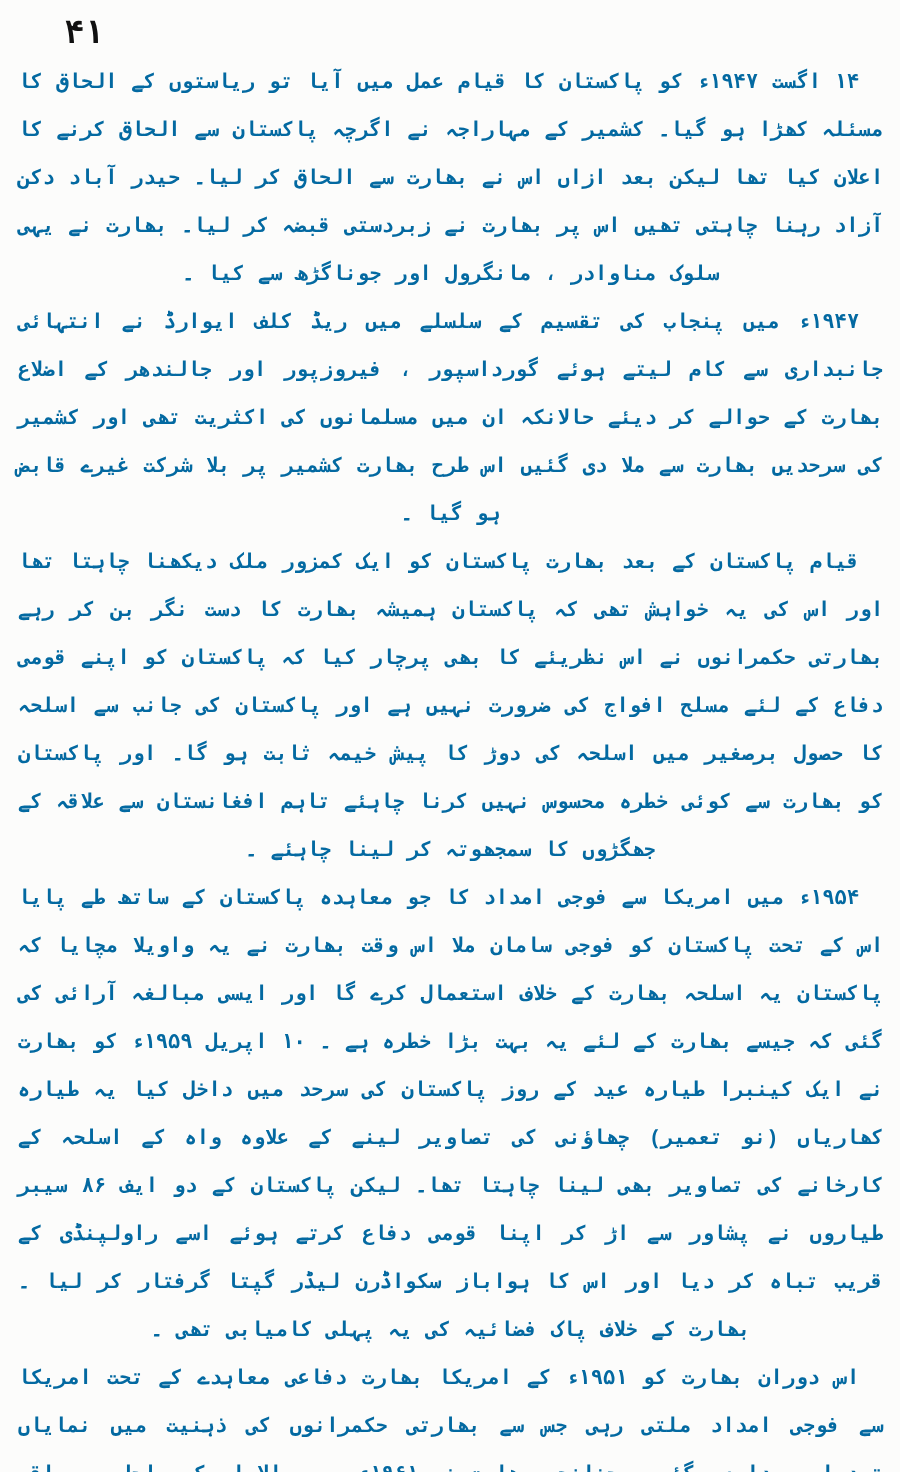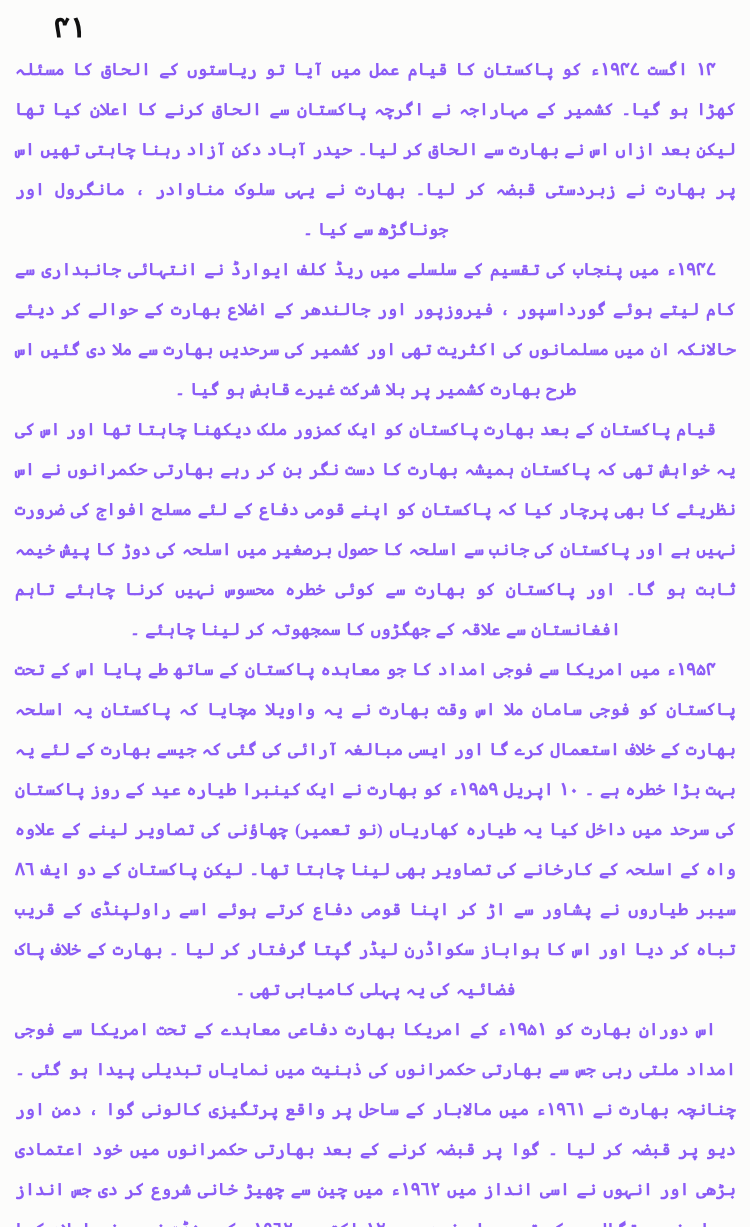--- a/index.html
+++ b/index.html
@@ -6,21 +6,21 @@
     margin: 0;
     padding: 0;
     background: #fcfcfb;
   }
   .page {
     position: relative;
     width: 750px;
     height: 1227px;
     background: #fcfcfb;
     overflow: hidden;
-    font-family: Liberation Serif, serif;
+    font-family: Liberation Mono, monospace;
     color: #141414;
   }
   .page-number {
     position: absolute;
     top: 12px;
     left: 54px;
     direction: rtl;
     font-size: 27px;
     font-weight: bold;
     color: #101010;
@@ -38,21 +38,21 @@
     margin: 0;
     padding: 0;
     font-size: 17px;
     font-weight: bold;
     line-height: 40px;
     text-align: justify;
     text-align-last: center;
     -moz-text-align-last: center;
     text-indent: 20px;
     word-spacing: 1px;
-    color: #8b5cf6;
+    color: #0369a1;
   }
 </style>
 </head>
 <body>
 
 <div class="page">
 
   <div class="page-number">۴۱</div>
 
   <div class="body-text">

